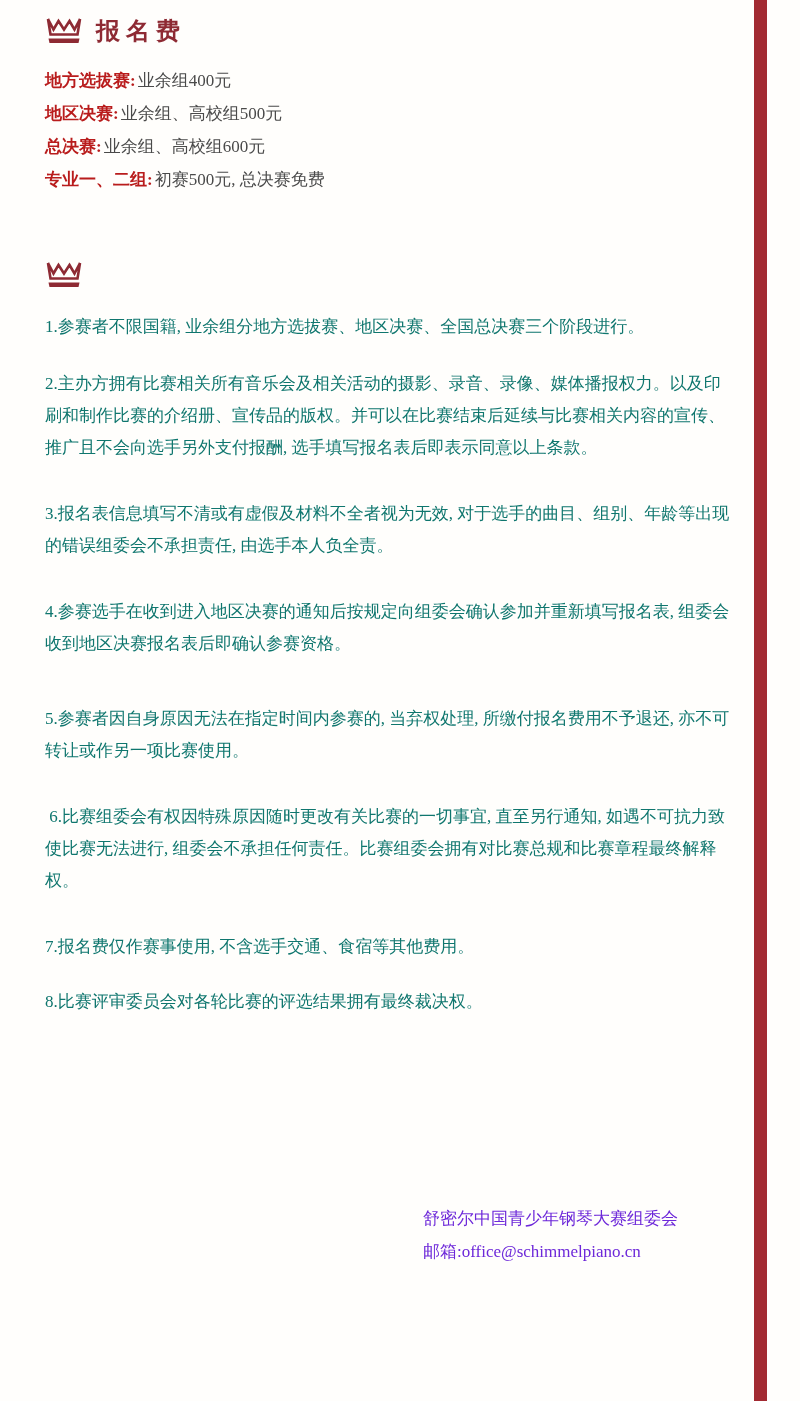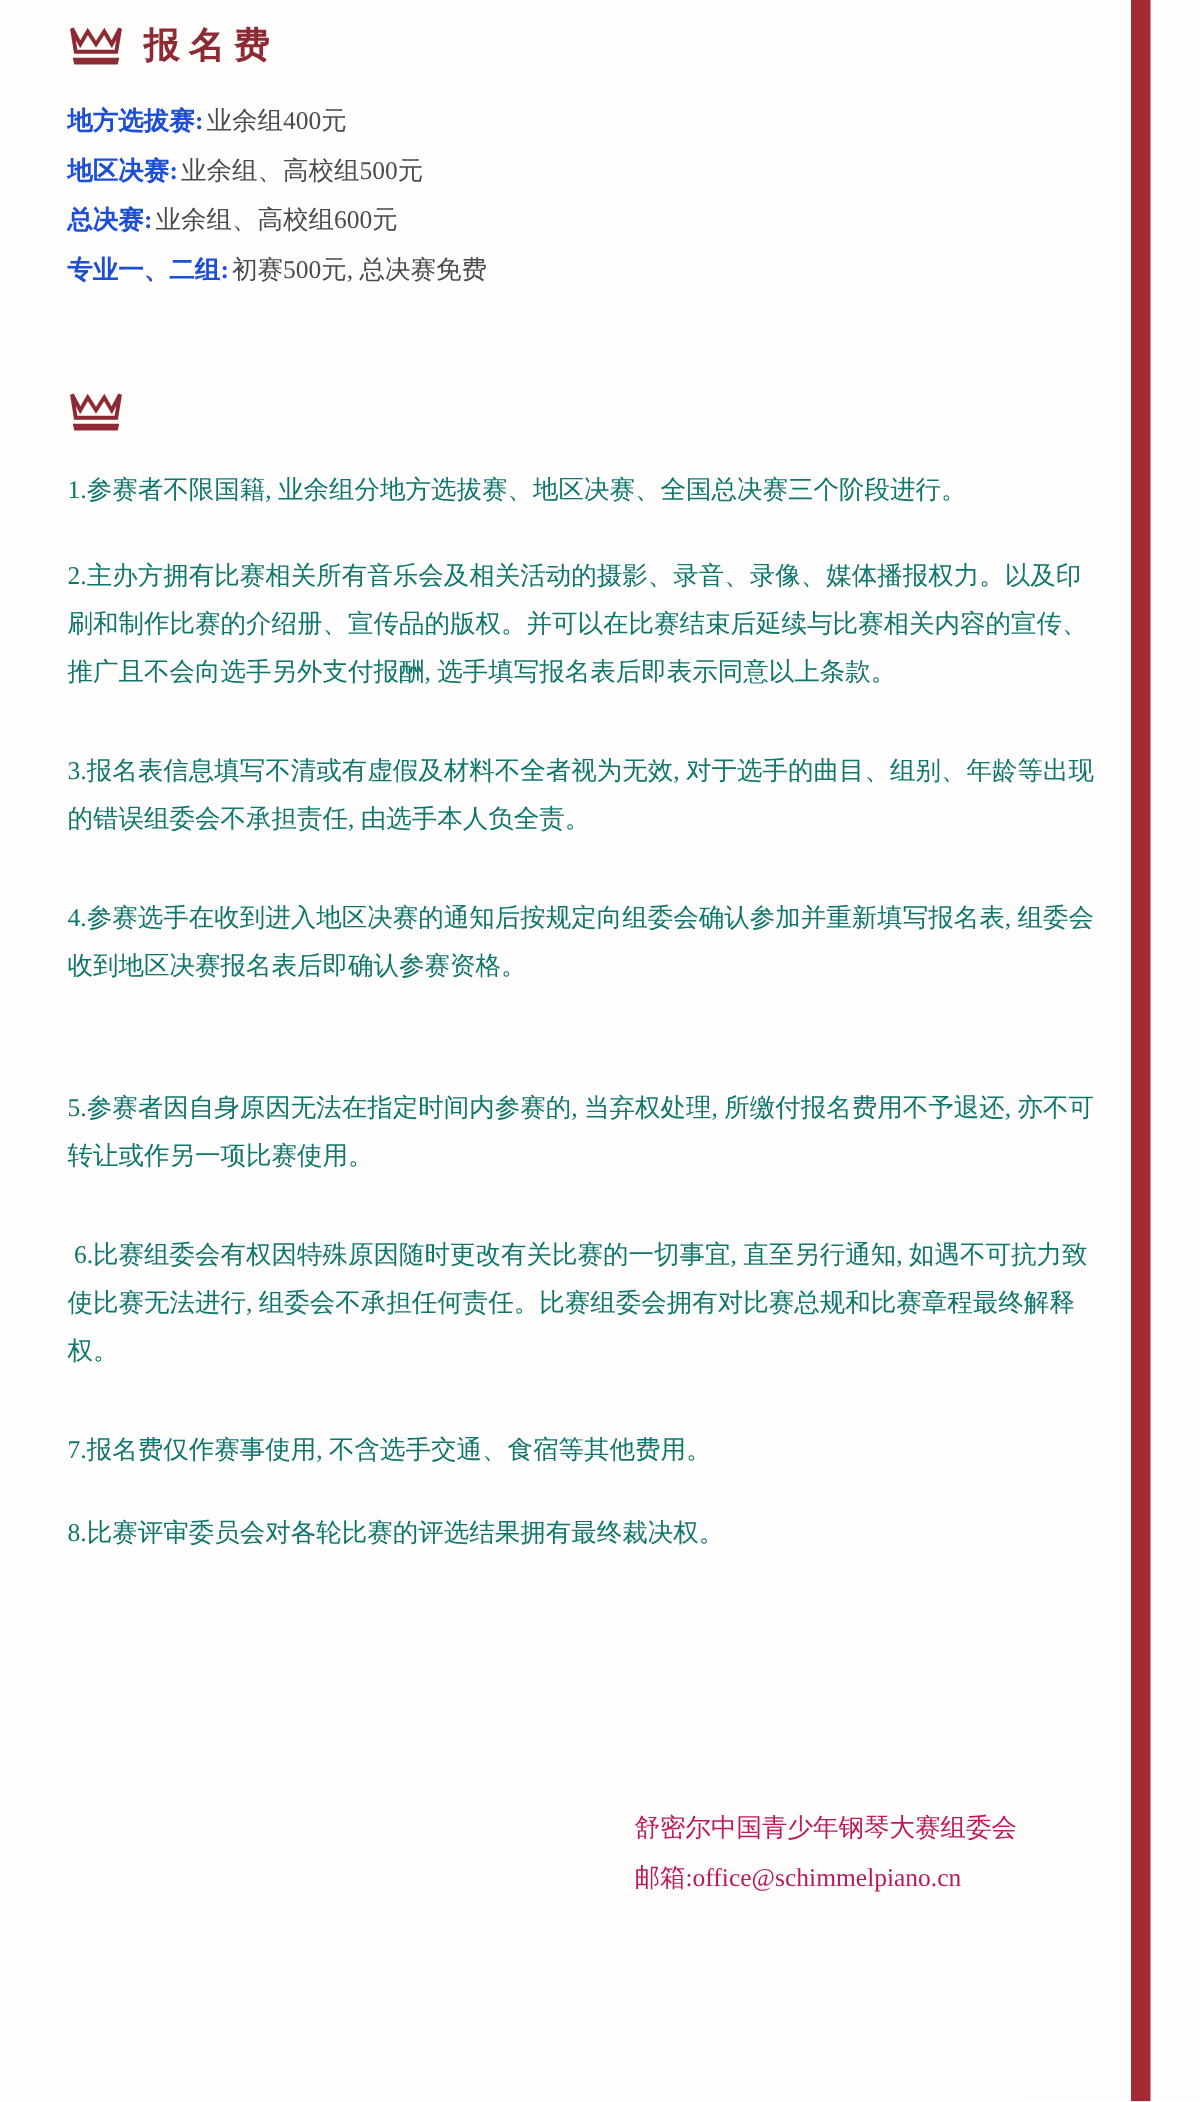--- a/index.html
+++ b/index.html
@@ -26,38 +26,38 @@
     margin:0;color:#8e2a33;font-weight:700;line-height:32px;
   }
   .title-lg{font-size:24px;letter-spacing:6px;text-align:right;}
   .title-md{font-size:22px;letter-spacing:4px;}
 
   .section-fees{padding-top:15px;}
   .fee-list{list-style:none;margin:17px 0 0 0;padding:0;}
   .fee-item{
     font-size:17px;line-height:33px;color:#4a4a4a;
   }
-  .fee-label{font-weight:700;color:#1d4ed8;margin-right:2px;}
+  .fee-label{font-weight:700;color:#b91c1c;margin-right:2px;}
 
   .section-rules{margin-top:63px;}
   .rules{margin-top:20px;width:688px;}
   .rule{
     margin:0 0 34px 0;
     font-size:17px;line-height:32px;color:#0f766e;
     white-space:pre-wrap;
   }
   .rule:nth-child(1){margin-bottom:25px;}
-  .rule:nth-child(4){margin-bottom:63px;}
+  .rule:nth-child(4){margin-bottom:43px;}
   .rule:nth-child(6){}
   .rule:nth-child(7){margin-bottom:23px;}
   .rule:last-child{margin-bottom:0;}
 
   .contact{
     position:absolute;left:423px;top:1203px;
-    font-size:17px;color:#be185d;
+    font-size:17px;color:#6d28d9;
   }
   .contact p{margin:0;line-height:32.5px;}
 </style>
 </head>
 <body>
 
 <div class="page">
   <div class="red-bar"></div>
 
   <div class="content">

